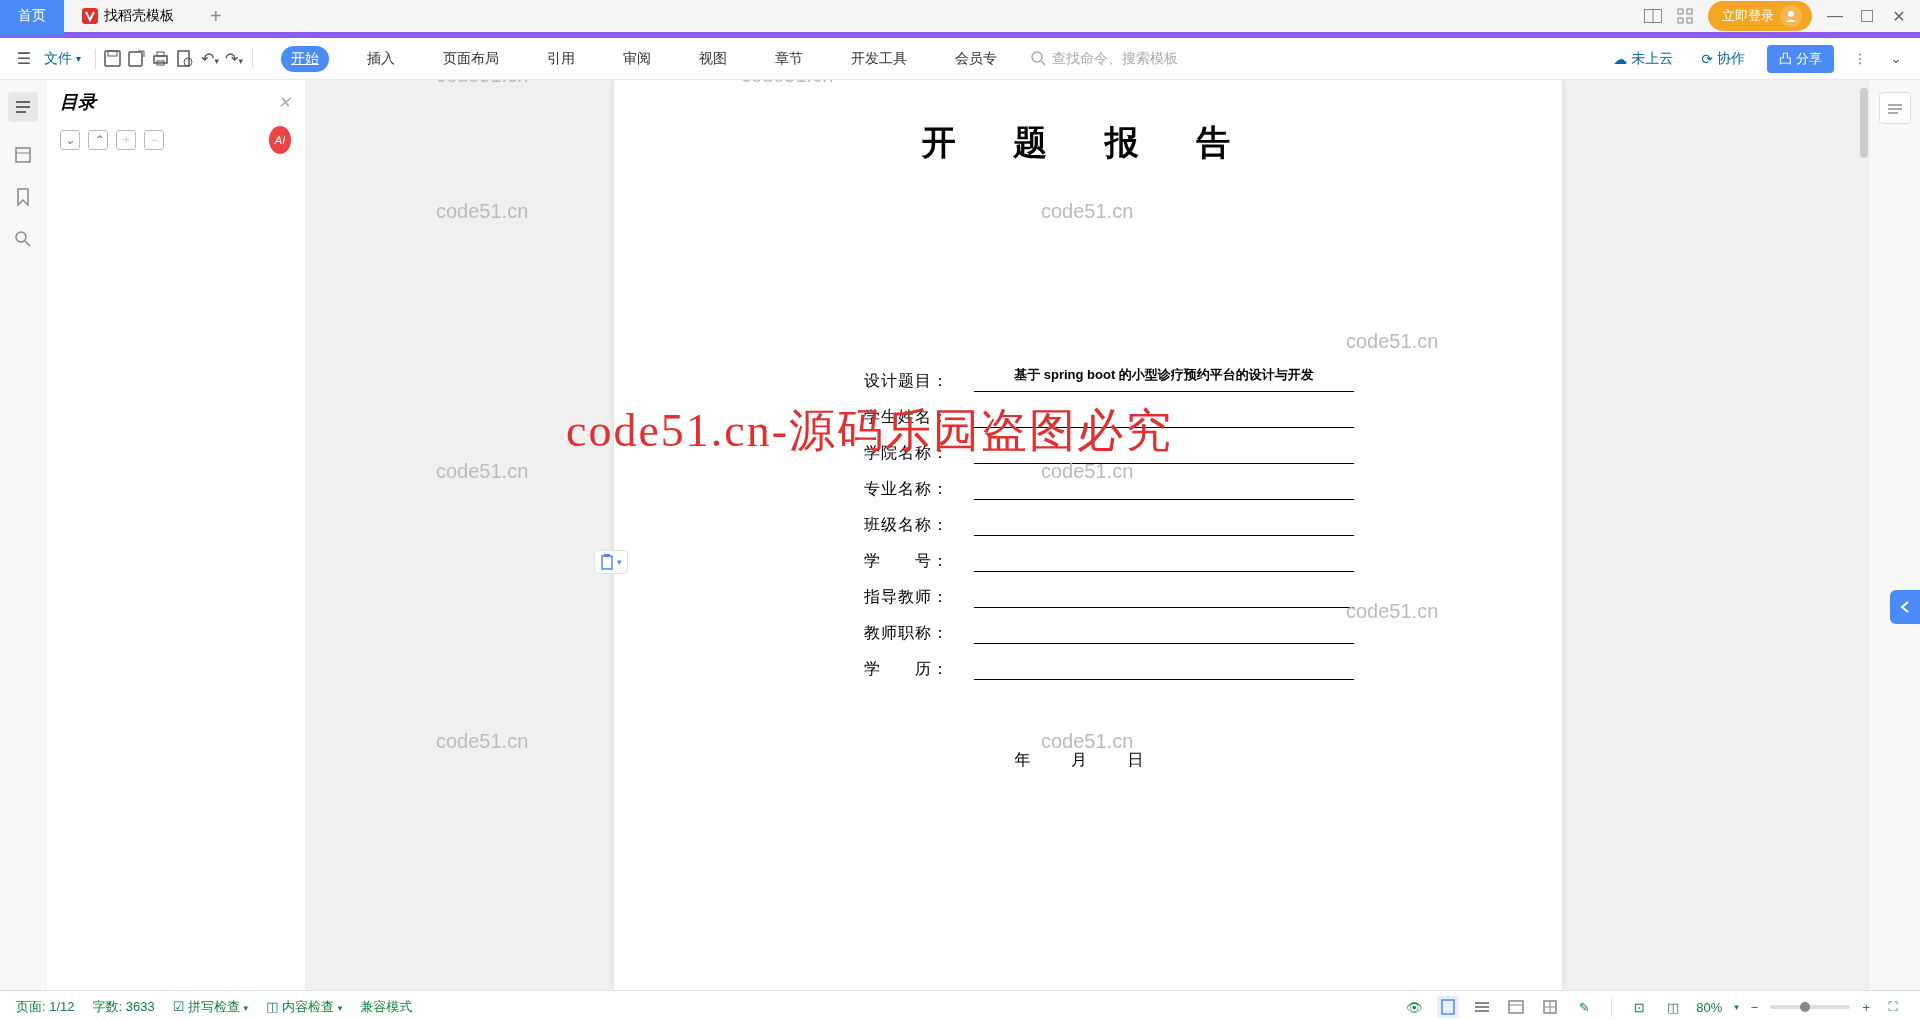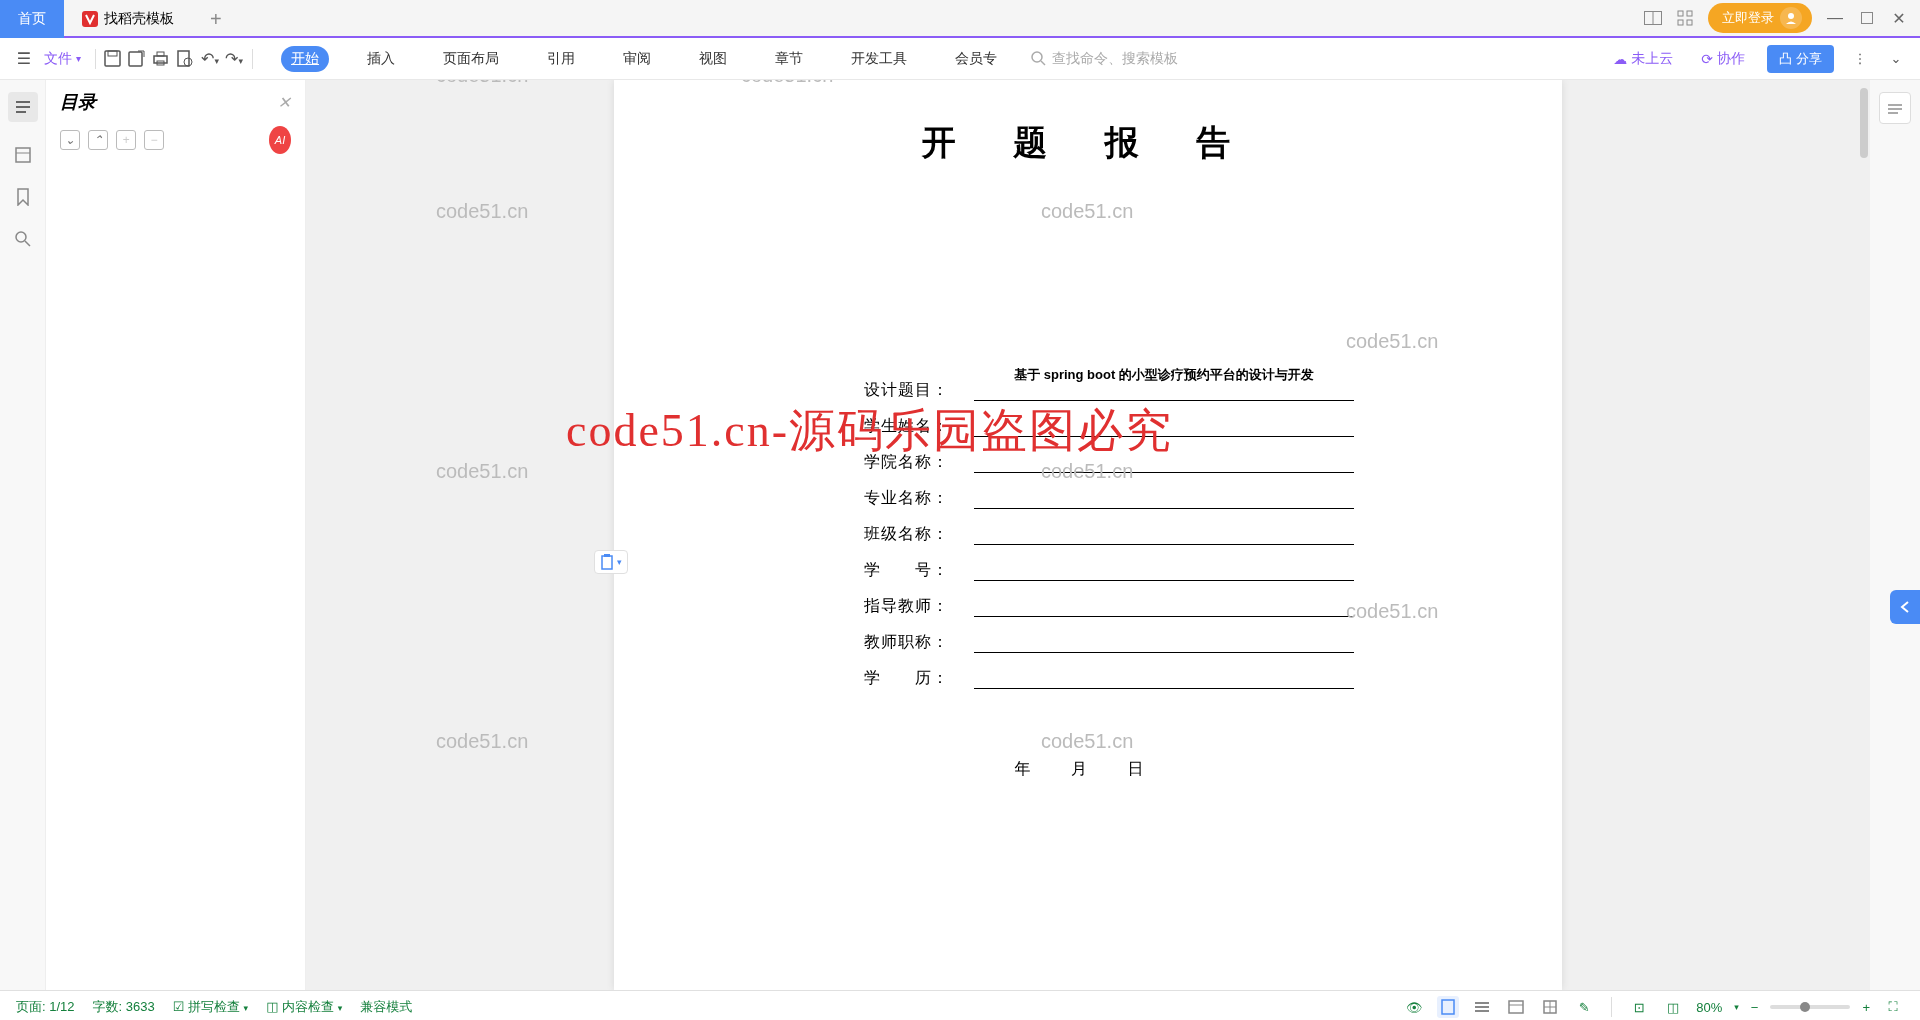--- a/index.html
+++ b/index.html
@@ -1,33 +1,33 @@
 <!DOCTYPE html>
 <html><head>
 <meta charset="utf-8">
 <style>
 * { margin: 0; padding: 0; box-sizing: border-box; font-family: "Microsoft YaHei", sans-serif; }
 body { width: 1920px; height: 1020px; background: #fff; overflow: hidden; position: relative; }
 
 
-.titlebar { height: 38px; background: #f5f5f5; display: flex; border-bottom: 2px solid #8b5cf6; }
+.titlebar { height: 38px; background: #f5f5f5; display: flex; align-items: center; border-bottom: 6px solid #8b5cf6; }
 .tab { height: 38px; display: flex; align-items: center; padding: 0 18px; font-size: 14px; cursor: pointer; }
 .tab.home { background: #4a8bf5; color: #fff; }
 .tab.active { background: #fff; }
 .tab-icon { margin-right: 6px; display: inline-flex; }
 .tab .dot { width: 6px; height: 6px; background: #f5a623; border-radius: 50%; margin-left: 14px; }
 .titlebar-spacer { flex: 1; }
 .titlebar-right { display: flex; align-items: center; gap: 14px; padding-right: 12px; }
 .win-btn { width: 18px; height: 18px; display: flex; align-items: center; justify-content: center; color: #666; }
 .login-btn { background: #f5a623; color: #fff; border-radius: 16px; padding: 4px 10px 4px 14px; font-size: 13px; display: flex; align-items: center; gap: 6px; }
 .avatar-circle { width: 22px; height: 22px; background: #fff3; border-radius: 50%; display: flex; align-items: center; justify-content: center; }
 
 
 .toolbar { height: 42px; display: flex; align-items: center; padding: 0 14px; border-bottom: 1px solid #e8e8e8; gap: 4px; }
-.tb-btn { display: flex; align-items: center; padding: 4px 6px; color: #8b5cf6; font-size: 14px; border-radius: 4px; }
+.tb-btn { display: flex; align-items: center; padding: 4px 6px; color: #0369a1; font-size: 14px; border-radius: 4px; }
 .tb-icon { color: #555; width: 20px; text-align: center; }
 .tb-sep { width: 1px; height: 20px; background: #ddd; margin: 0 4px; }
 .menu-tabs { display: flex; gap: 28px; margin-left: 20px; font-size: 14px; color: #333; }
 .menu-tab { padding: 4px 10px; }
 .menu-tab.active { background: #4a8bf5; color: #fff; border-radius: 14px; text-decoration: underline; }
 .search-box { display: flex; align-items: center; margin-left: 20px; color: #aaa; font-size: 14px; gap: 6px; }
 .toolbar-right { margin-left: auto; display: flex; align-items: center; gap: 16px; font-size: 13px; color: #555; }
 .share-btn { background: #4a8bf5; color: #fff; padding: 5px 12px; border-radius: 4px; display: flex; align-items: center; gap: 4px; }
 
 
@@ -39,21 +39,21 @@
 .outline-controls { display: flex; gap: 8px; margin-top: 12px; color: #777; align-items: center; }
 .oc-box { width: 20px; height: 20px; border: 1px solid #bbb; border-radius: 3px; display: flex; align-items: center; justify-content: center; font-size: 12px; }
 .ai-badge { width: 22px; height: 28px; background: #ef4444; border-radius: 50%; margin-left: auto; display: flex; align-items: center; justify-content: center; color: #fff; font-size: 11px; }
 
 .doc-area { flex: 1; background: #f0f0f0; display: flex; justify-content: center; overflow: hidden; position: relative; }
 .page { width: 948px; background: #fff; margin-top: 0; padding: 40px 80px; font-family: "SimSun", serif; position: relative; box-shadow: 0 0 8px rgba(0,0,0,0.1); }
 .doc-title { text-align: center; font-size: 34px; font-weight: bold; letter-spacing: 24px; color: #000; font-family: "SimHei", sans-serif; }
 .form-section { margin-top: 200px; margin-left: 170px; }
 .form-row { display: flex; align-items: flex-end; margin-bottom: 14px; font-size: 16px; }
 .form-label { width: 110px; font-size: 16px; letter-spacing: 1px; }
-.form-value { flex: 0 0 380px; border-bottom: 1.5px solid #000; min-height: 22px; text-align: center; font-size: 13px; font-weight: bold; padding-bottom: 16px; }
+.form-value { flex: 0 0 380px; border-bottom: 1.5px solid #000; min-height: 22px; text-align: center; font-size: 13px; font-weight: bold; padding-bottom: 7px; }
 .date-row { text-align: center; margin-top: 70px; font-size: 16px; letter-spacing: 18px; }
 
 .watermark { position: absolute; color: #bbb; font-size: 20px; pointer-events: none; }
 .red-watermark { position: absolute; color: #e03030; font-size: 46px; font-weight: 500; font-family: "SimSun", serif; letter-spacing: 2px; pointer-events: none; }
 
 .right-icons { width: 50px; background: #f8f8f8; display: flex; flex-direction: column; align-items: center; padding-top: 12px; }
 .clip-icon { width: 32px; height: 32px; border: 1px solid #ddd; border-radius: 4px; display: flex; align-items: center; justify-content: center; color: #888; background: #fff; }
 
 .right-tab { position: absolute; right: 0; top: 590px; width: 30px; height: 34px; background: #4a8bf5; border-radius: 6px 0 0 6px; display: flex; align-items: center; justify-content: center; color: #fff; }
 

